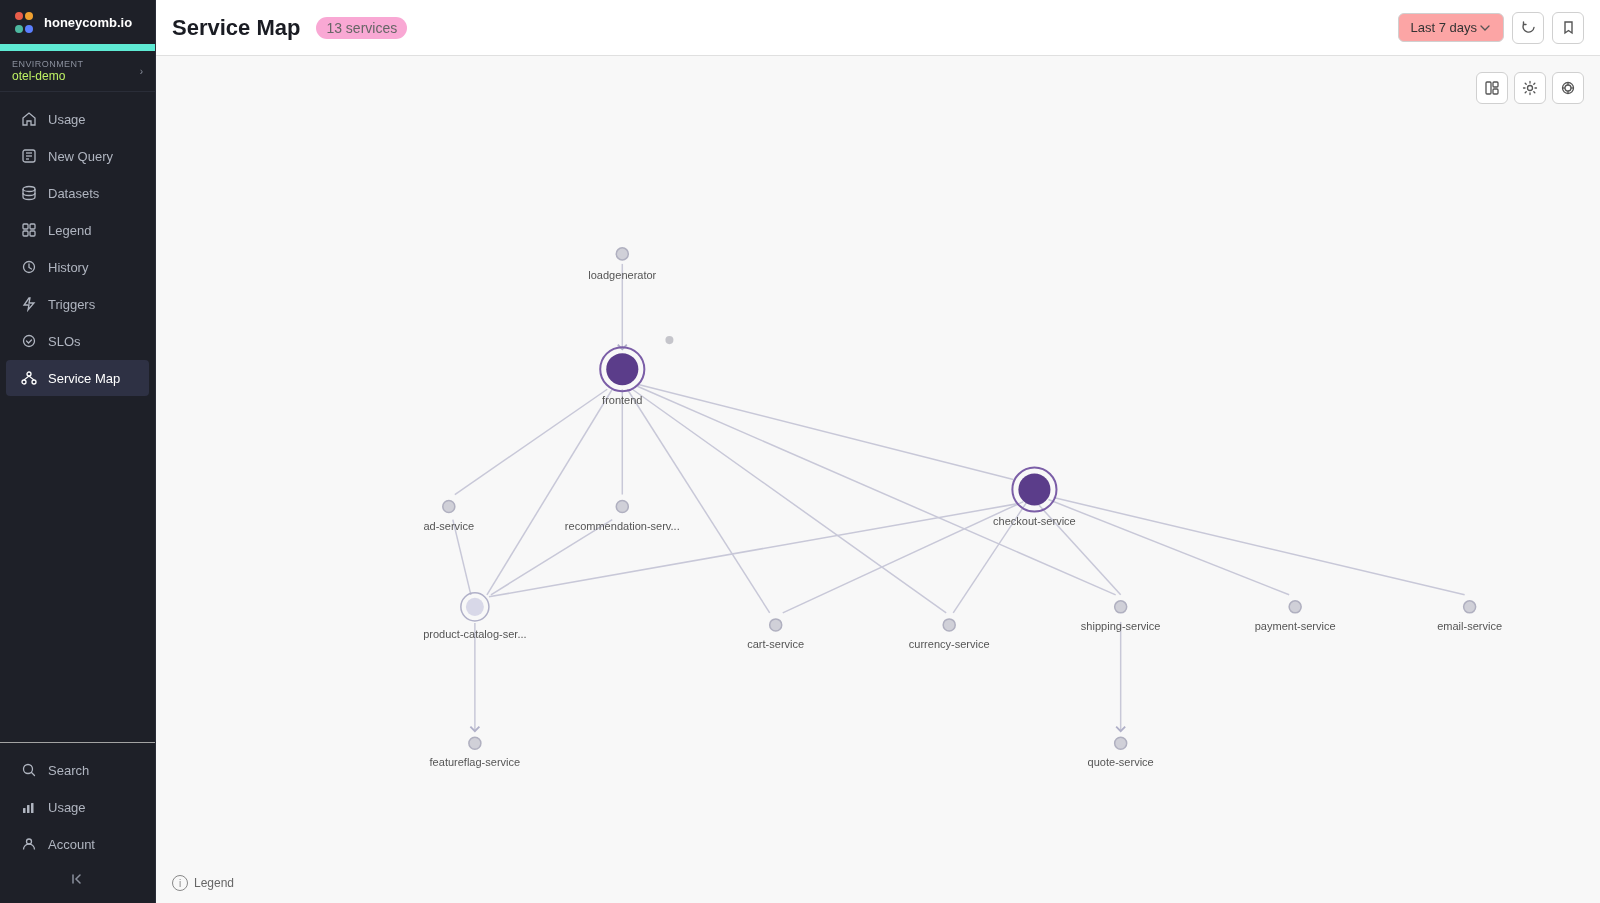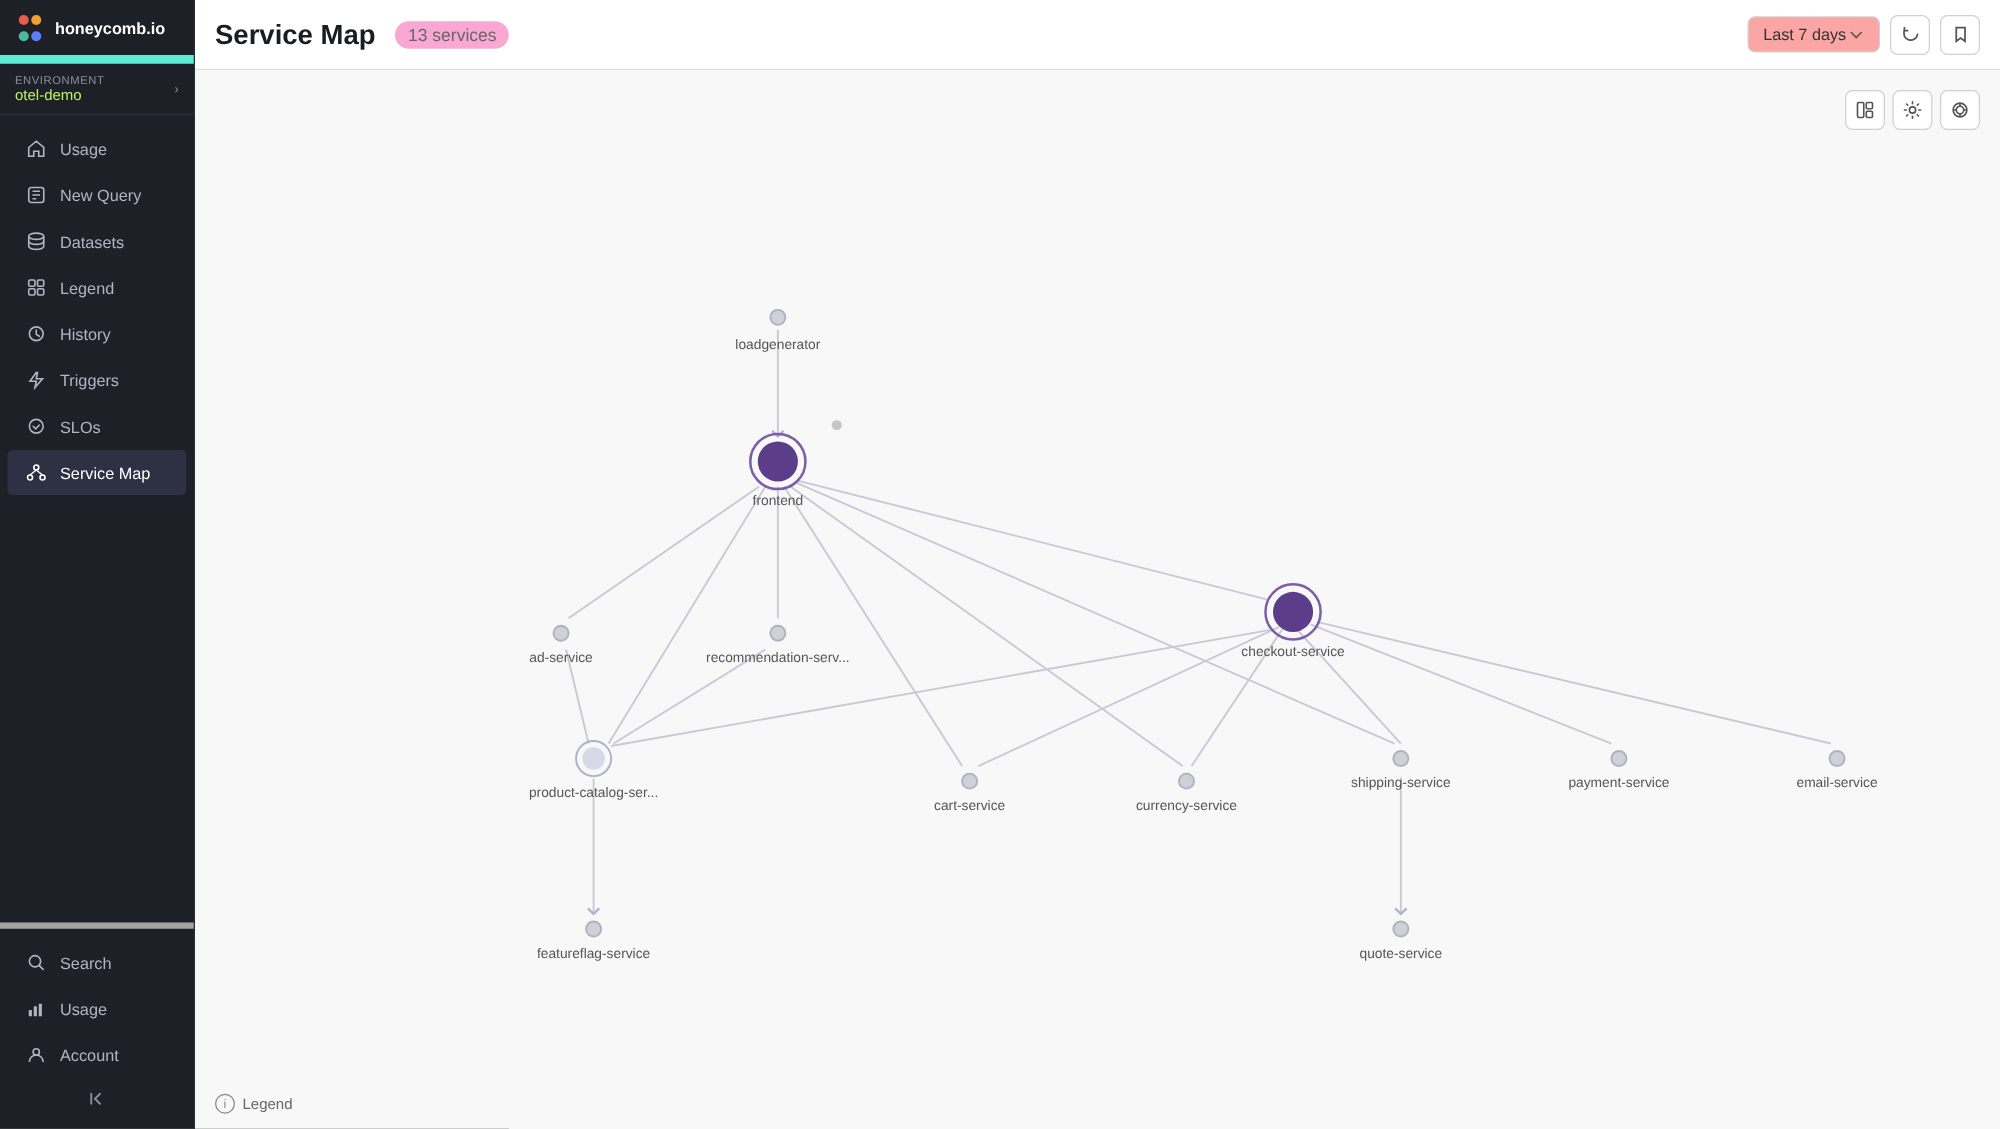--- a/index.html
+++ b/index.html
@@ -78,21 +78,21 @@
       cursor: pointer;
       border-radius: 4px;
       margin: 1px 6px;
       font-size: 13px;
       transition: background 0.15s;
     }
     .nav-item.active { background: #2e3144; color: #fff; }
     .nav-icon { width: 18px; height: 18px; display: flex; align-items: center; justify-content: center; flex-shrink: 0; }
 
     .bottom-nav {
-      border-top: 5px solid #a3a3a3;
+      border-top: 1px solid #a3a3a3;
       padding: 8px 0;
     }
     .collapse-btn {
       display: flex;
       align-items: center;
       justify-content: center;
       padding: 8px;
       color: #8a8f9c;
       cursor: pointer;
     }

